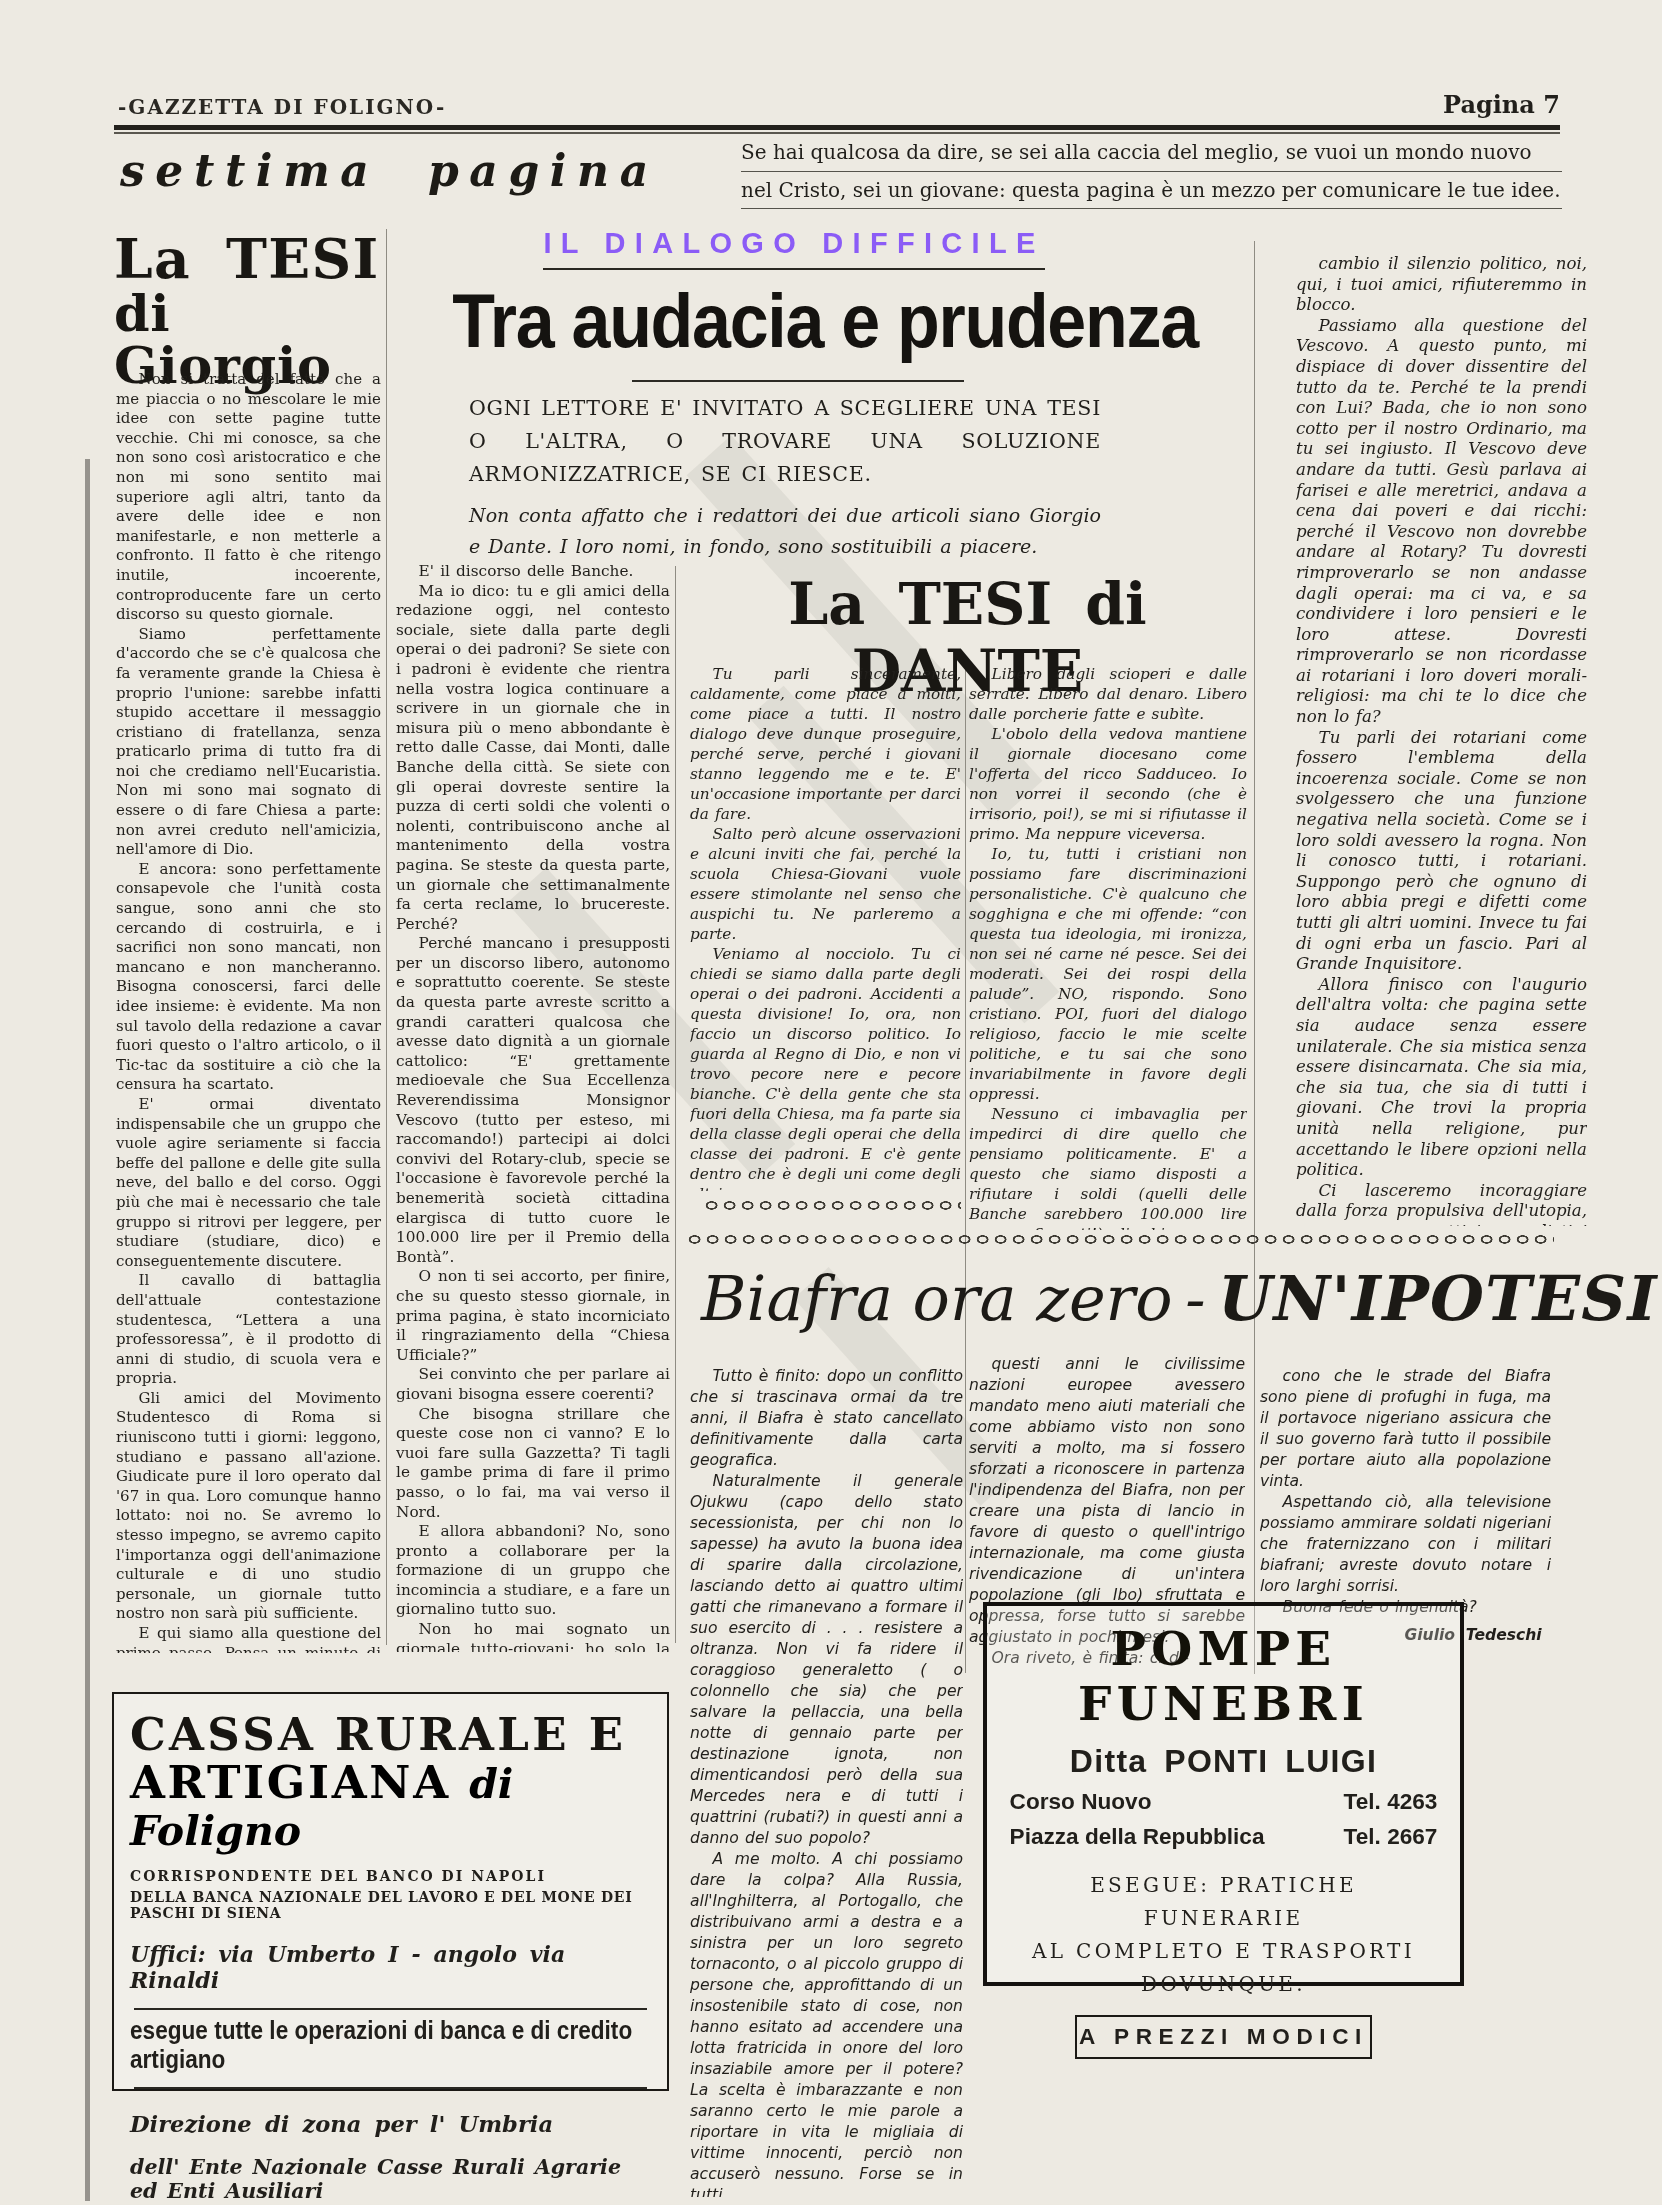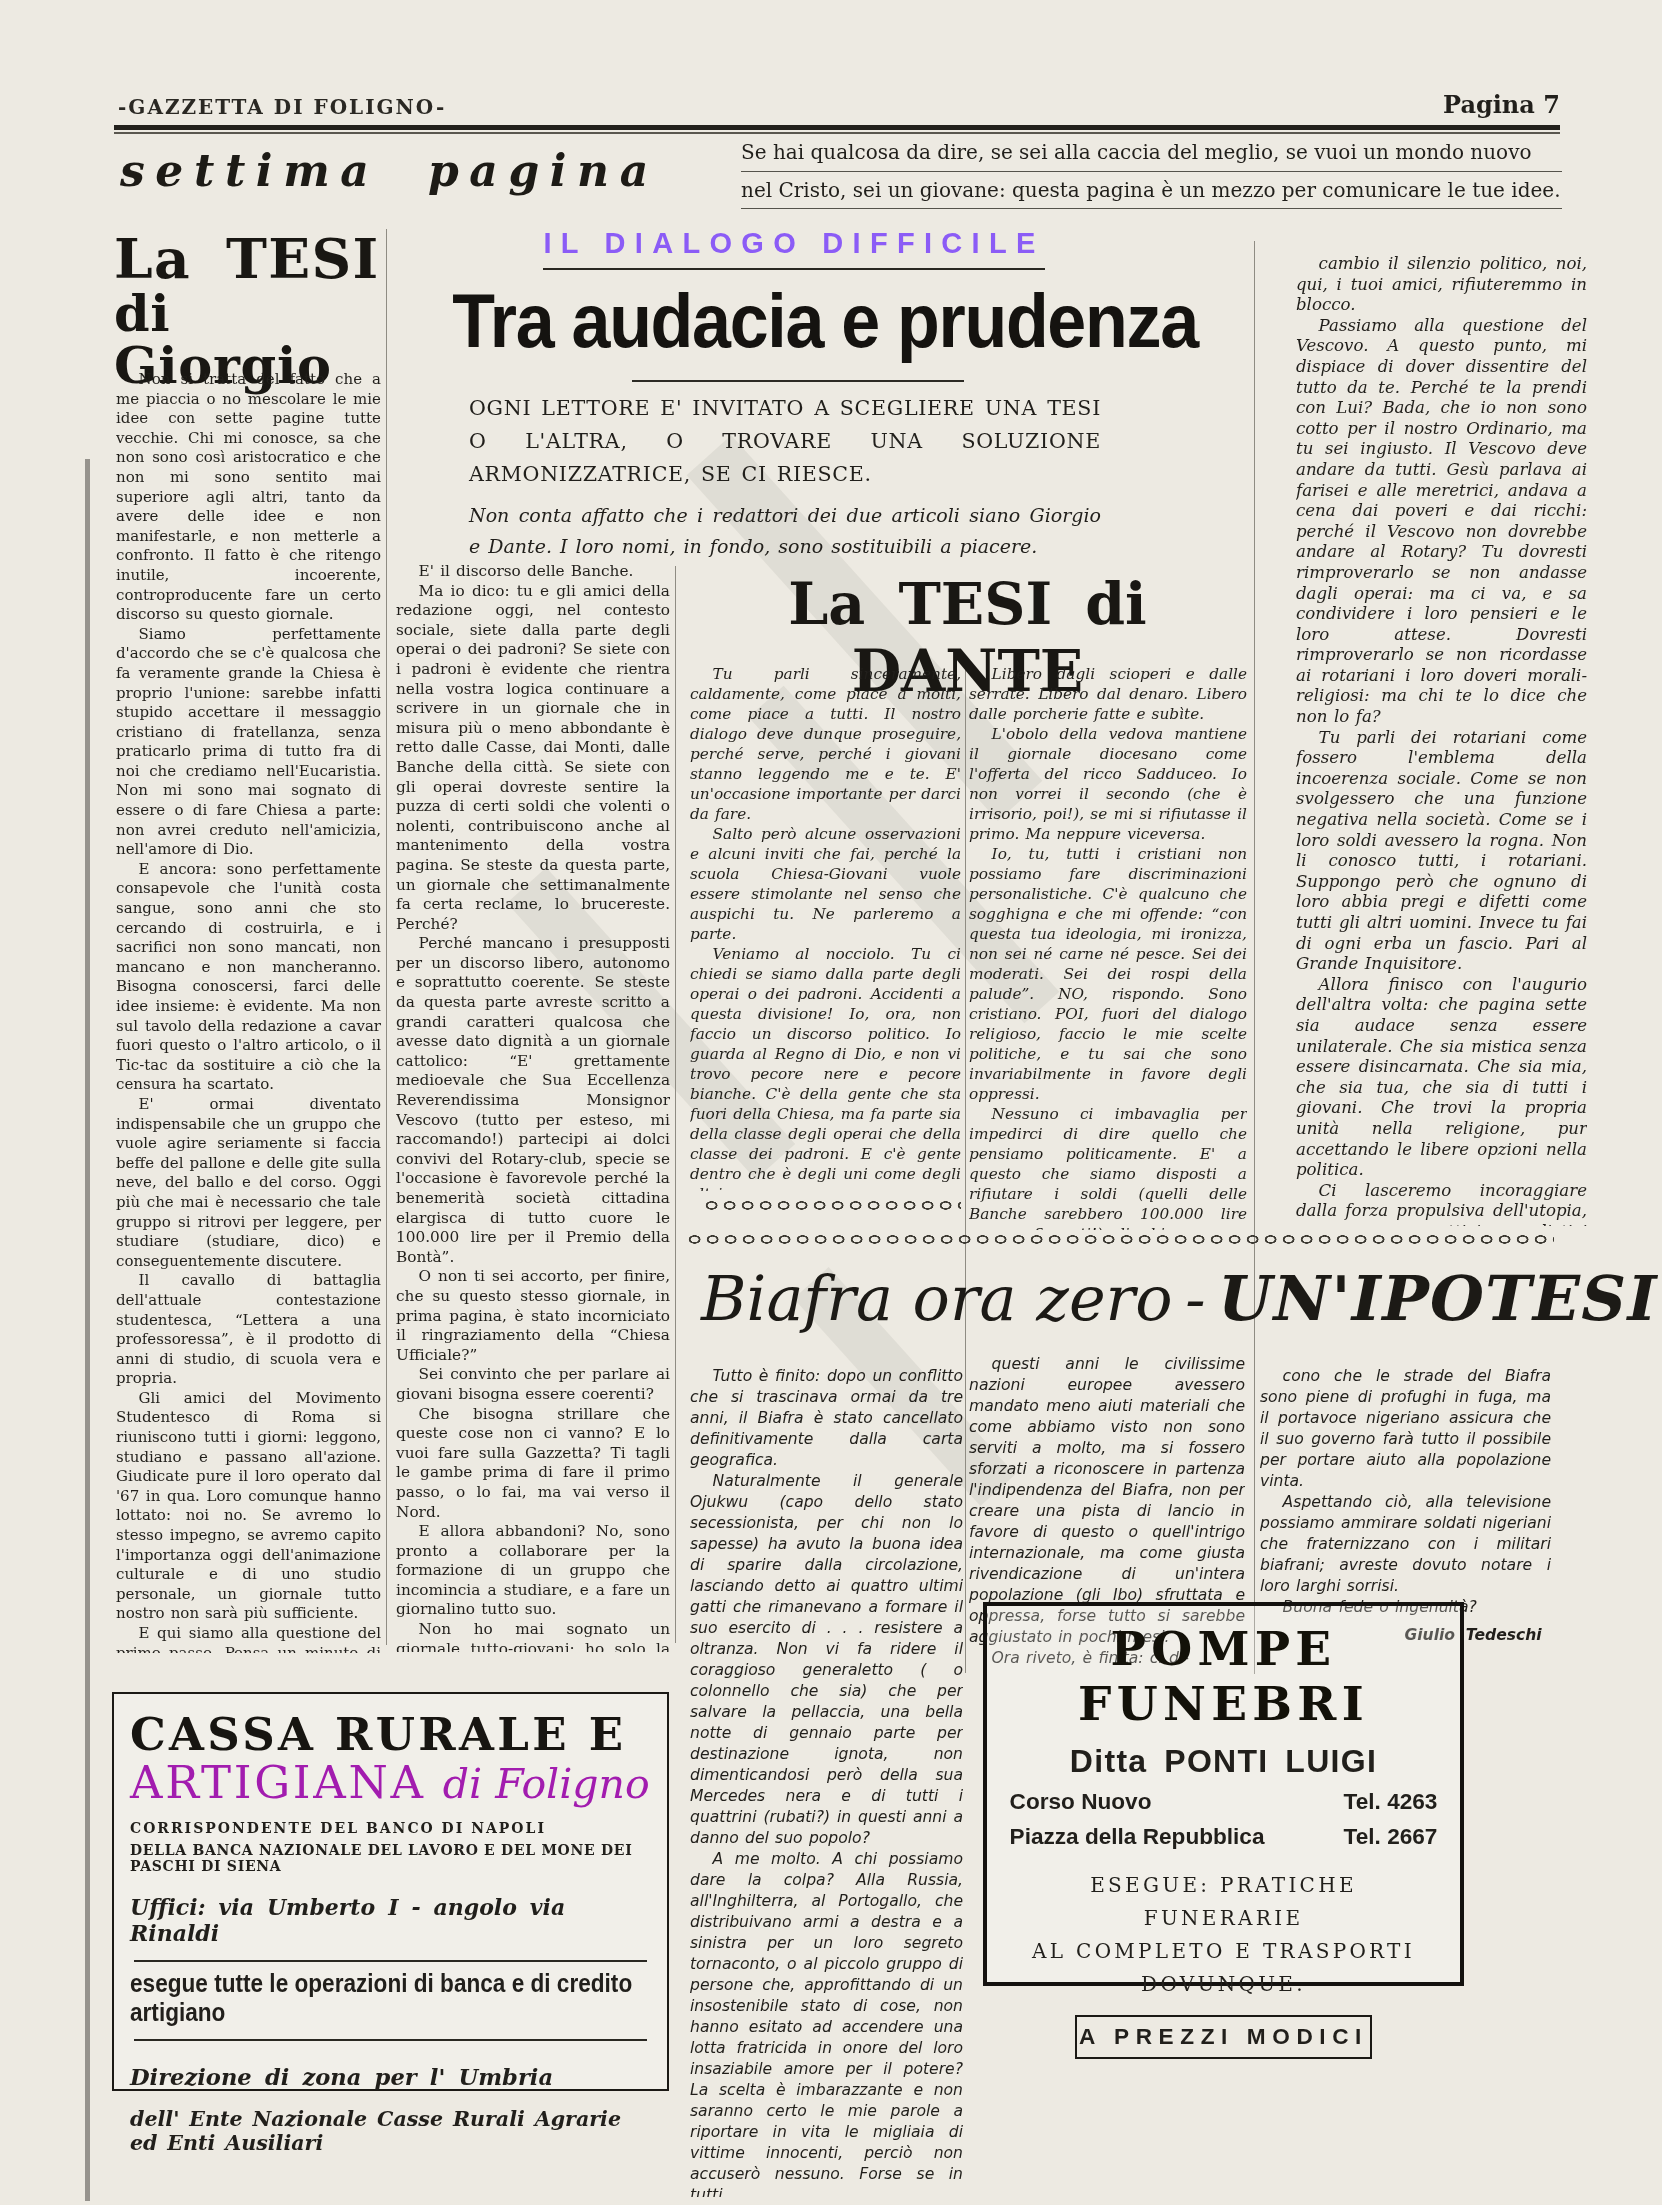--- a/index.html
+++ b/index.html
@@ -87,21 +87,21 @@
   .vrule { width: 1.3px; background: #8f8c83; }
   #vrule-a { left: 386px; top: 229px; height: 1416px; }
   #vrule-b { left: 675px; top: 566px; height: 1077px; }
   #vrule-c { left: 965px; top: 662px; height: 1011px; }
   #vrule-d { left: 1254px; top: 241px; height: 1433px; }
 
   
   #ad-cassa { left: 112px; top: 1692px; width: 557px; height: 399px; border: 2.7px solid #1b1915;
               box-sizing: border-box; padding: 17.3px 16px; text-align: left; background: rgba(255,255,255,0.25); }
   #cassa-title1 { font-size: 45px; font-weight: bold; letter-spacing: 3.3px; line-height: 1.05; color: #171511; }
-  #cassa-title2 { font-size: 45px; font-weight: normal; letter-spacing: 2.7px; line-height: 1.05; color: #a21caf; }
+  #cassa-title2 { font-size: 45px; font-weight: bold; letter-spacing: 2.7px; line-height: 1.05; color: #000000; }
   #cassa-title2 .suffix { font-style: italic; letter-spacing: 0; font-size: 41px; }
   #cassa-sub1 { margin-top: 14.6px; font-size: 14px; font-weight: bold; letter-spacing: 2px; }
   #cassa-sub2 { margin-top: 5.3px; font-size: 14px; font-weight: bold; letter-spacing: 0.7px; }
   #cassa-offices { margin-top: 20px; font-size: 22px; font-weight: bold; font-style: italic; word-spacing: 5.3px; }
   .cassa-rule { margin: 14.6px 4px 0 4px; border-top: 2px solid #2a2822; }
   #cassa-services { margin-top: 10.6px; font-family: "Liberation Sans", sans-serif; font-weight: bold;
                     font-size: 22.6px; letter-spacing: 0px; transform: scaleY(1.1); }
   #cassa-zone1 { margin-top: 22.6px; font-size: 22.6px; font-weight: bold; font-style: italic; word-spacing: 5.3px; }
   #cassa-zone2 { margin-top: 17.3px; font-size: 20.6px; font-weight: bold; font-style: italic; word-spacing: 2.7px; }
 

